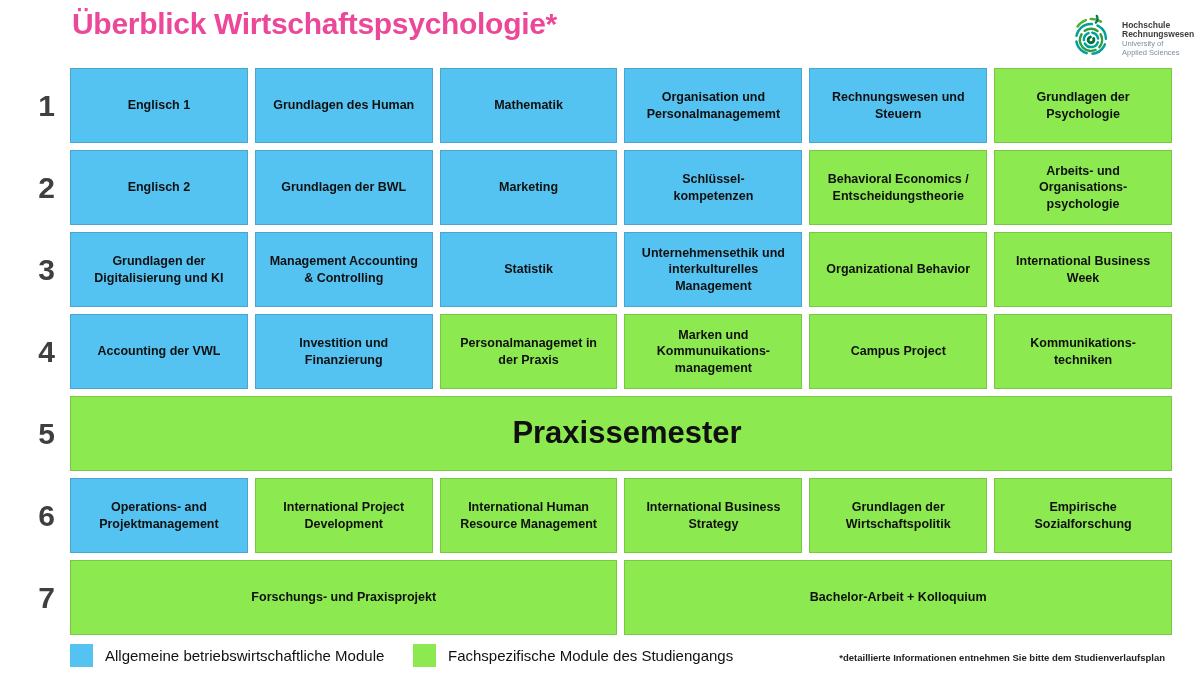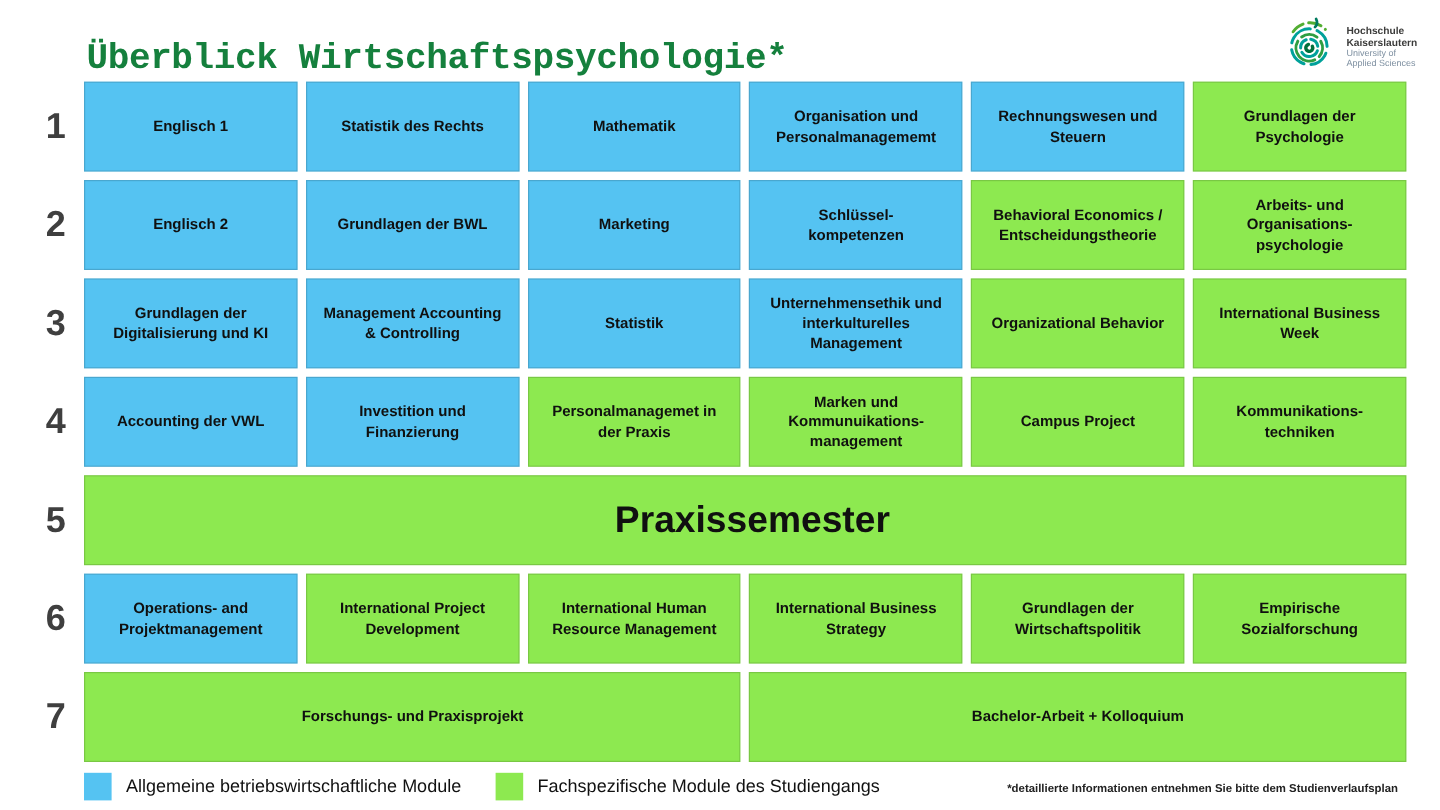--- a/index.html
+++ b/index.html
@@ -1,22 +1,22 @@
 <!DOCTYPE html>
 <html style="--blue: #55C3F2; --green: #8DE950;"><head>
 <meta charset="utf-8">
 <style>
   * { margin: 0; padding: 0; box-sizing: border-box; }
   html, body { width: 1200px; height: 675px; background: #ffffff; overflow: hidden;
     font-family: "Liberation Sans", "DejaVu Sans", sans-serif; }
   :root { --blue: #55C3F2; --green: #8DE950; }
 
   .page-title {
-    position: absolute; left: 72px; top: 33px;
-    font-size: 30px; font-weight: 700; color: #15803d; letter-spacing: -0.3px; font-family: Liberation Mono, monospace;
+    position: absolute; left: 72px; top: 7px;
+    font-size: 30px; font-weight: 700; color: #ec4899; letter-spacing: -0.3px;
   }
 
   .logo { position: absolute; left: 1068px; top: 13px; display: flex; align-items: center; gap: 6px; }
   .logo-text { display: flex; flex-direction: column; line-height: 1.15; }
   .logo-inst { font-size: 8.5px; font-weight: 700; color: #3c3c3b; }
   .logo-sub  { font-size: 7.5px; font-weight: 400; color: #7d8fa0; }
 
   .grid {
     position: absolute; left: 30px; top: 68px; width: 1142px;
     display: grid;
@@ -63,30 +63,30 @@
         <circle cx="24" cy="28" r="7.5" stroke="#00a19a" stroke-width="2.6" stroke-dasharray="9 4" transform="rotate(80 24 28)"></circle>
         <circle cx="24" cy="28" r="11.5" stroke="#2f9e41" stroke-width="2.6" stroke-dasharray="14 5" transform="rotate(140 24 28)"></circle>
         <circle cx="24" cy="27" r="15.5" stroke="#00a19a" stroke-width="2.6" stroke-dasharray="17 6" transform="rotate(210 24 27)"></circle>
         <path d="M 10 14 A 18 18 0 0 1 38 12" stroke="#52ae32" stroke-width="2.6" stroke-dasharray="11 5"></path>
         <path d="M 30 3 q 2 4 -1 7" stroke="#007a5e" stroke-width="2.4"></path>
       </g>
     </svg>
   </span>
   <span class="logo-text">
     <span class="logo-inst">Hochschule</span>
-    <span class="logo-inst">Kaiserslautern</span>
+    <span class="logo-inst">Rechnungswesen</span>
     <span class="logo-sub">University of</span>
     <span class="logo-sub">Applied Sciences</span>
   </span>
 </div>
 
 <div class="grid">
     <div class="row-num">1</div>
     <div class="cell blue">Englisch 1</div>
-    <div class="cell blue">Statistik des Rechts</div>
+    <div class="cell blue">Grundlagen des Human</div>
     <div class="cell blue">Mathematik</div>
     <div class="cell blue">Organisation und
 Personalmanagememt</div>
     <div class="cell blue">Rechnungswesen und
 Steuern</div>
     <div class="cell green">Grundlagen der
 Psychologie</div>
     <div class="row-num">2</div>
     <div class="cell blue">Englisch 2</div>
     <div class="cell blue">Grundlagen der BWL</div>

